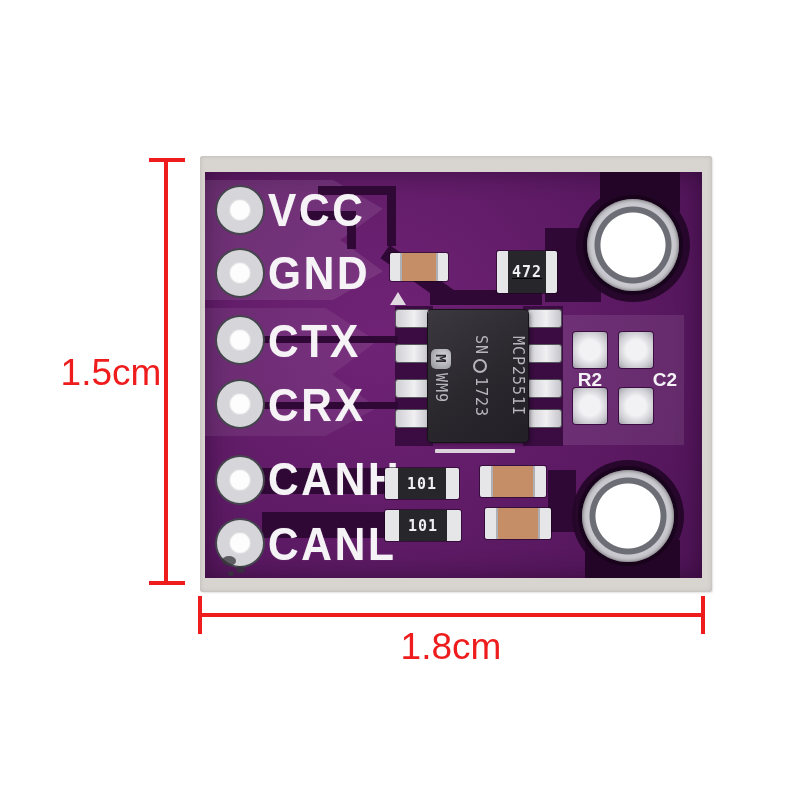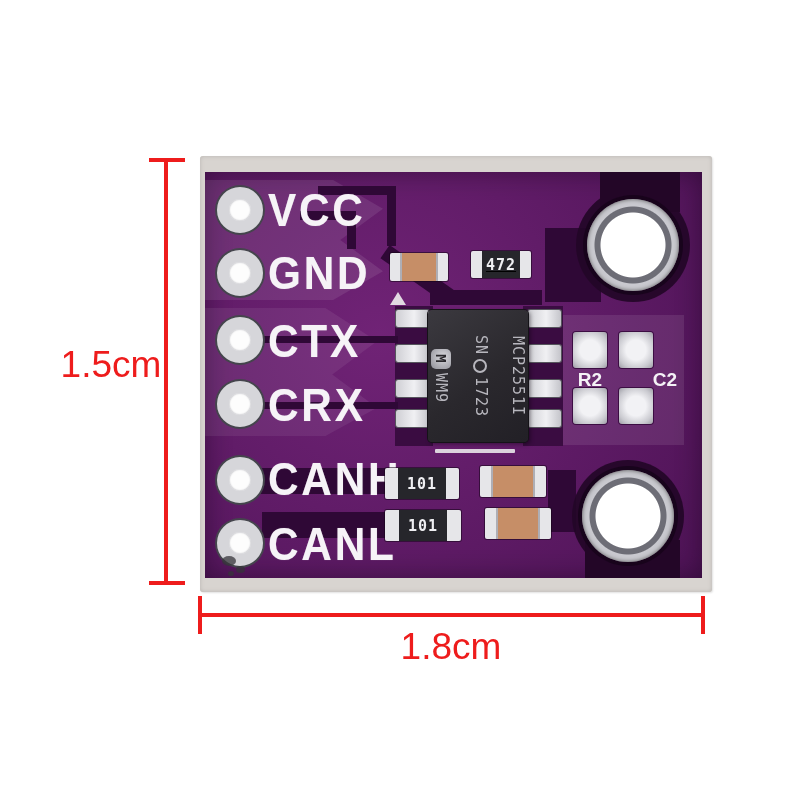--- a/index.html
+++ b/index.html
@@ -114,21 +114,21 @@
 <div class="abs pin-hole" style="left:217px;top:520px;"></div>
 
 <div class="abs pin-label" style="left:268px;top:187px;">VCC</div>
 <div class="abs pin-label" style="left:268px;top:250px;">GND</div>
 <div class="abs pin-label" style="left:268px;top:318px;">CTX</div>
 <div class="abs pin-label" style="left:268px;top:382px;">CRX</div>
 <div class="abs pin-label" style="left:268px;top:456px;">CANH</div>
 <div class="abs pin-label" style="left:268px;top:521px;">CANL</div>
 
 <div class="abs smd smd-cap" style="left:390px;top:253px;width:58px;height:28px;"></div>
-<div class="abs smd smd-res" style="left:471px;top:251px;width:60px;height:27px;text-decoration:underline;">
+<div class="abs smd smd-res" style="left:497px;top:251px;width:60px;height:42px;text-decoration:underline;">
   <span>472</span>
 </div>
 
 <div class="abs chip-pad" style="left:396px;top:310px;"></div>
 <div class="abs chip-pad" style="left:396px;top:345px;"></div>
 <div class="abs chip-pad" style="left:396px;top:380px;"></div>
 <div class="abs chip-pad" style="left:396px;top:410px;"></div>
 <div class="abs chip-pad" style="left:528px;top:310px;"></div>
 <div class="abs chip-pad" style="left:528px;top:345px;"></div>
 <div class="abs chip-pad" style="left:528px;top:380px;"></div>
@@ -168,18 +168,18 @@
 </div>
 <div class="abs smd smd-cap" style="left:485px;top:508px;width:66px;height:31px;"></div>
 
 <div class="abs smudge" style="left:222px;top:556px;width:14px;height:10px;"></div>
 <div class="abs smudge" style="left:236px;top:566px;width:9px;height:7px;"></div>
 <div class="abs smudge" style="left:228px;top:571px;width:6px;height:5px;"></div>
 
 <div class="abs dim" style="left:164px;top:160px;width:4px;height:423px;"></div>
 <div class="abs dim" style="left:149px;top:158px;width:36px;height:4px;"></div>
 <div class="abs dim" style="left:149px;top:581px;width:36px;height:4px;"></div>
-<div class="abs dim-label" style="left:56px;top:344px;width:110px;">1.5cm</div>
+<div class="abs dim-label" style="left:56px;top:352px;width:110px;">1.5cm</div>
 
 <div class="abs dim" style="left:200px;top:613px;width:504px;height:4px;"></div>
 <div class="abs dim" style="left:198px;top:596px;width:4px;height:38px;"></div>
 <div class="abs dim" style="left:701px;top:596px;width:4px;height:38px;"></div>
 <div class="abs dim-label" style="left:396px;top:626px;width:110px;">1.8cm</div>
 
 </body></html>

